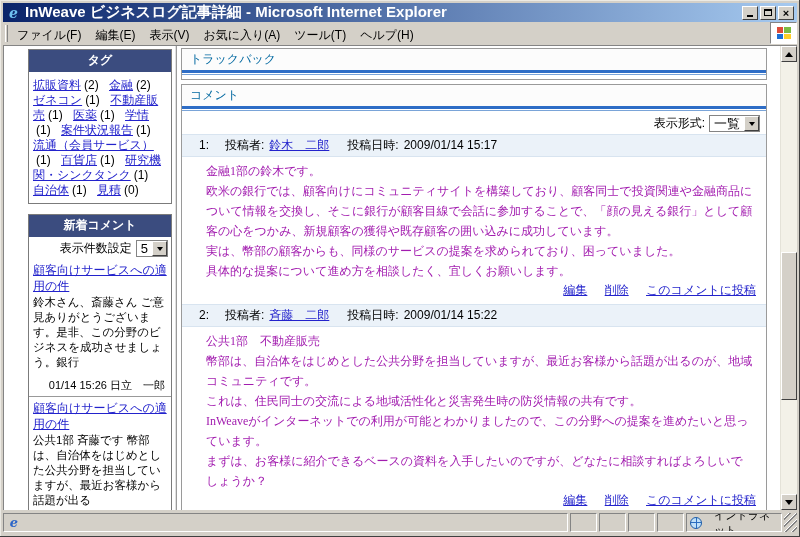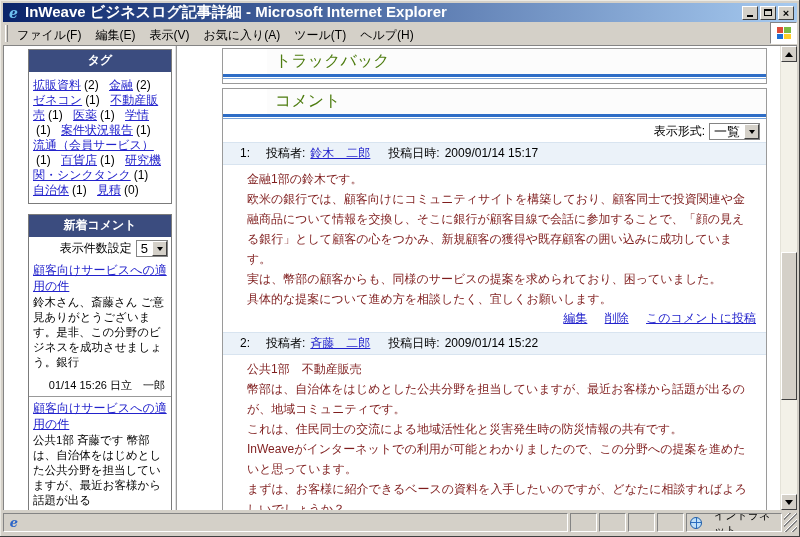--- a/index.html
+++ b/index.html
@@ -31,21 +31,21 @@
               border:1px solid; border-color:#848484 #fff #fff #848484;
               display:flex; align-items:center; justify-content:center; }
   .winflag { width:14px; height:12px; display:grid; grid-template-columns:1fr 1fr;
              grid-template-rows:1fr 1fr; gap:1px; }
   .winflag i { display:block; }
   .wf-r { background:#DD4B39; } .wf-g { background:#7CBB42; }
   .wf-b { background:#1D6FD4; } .wf-y { background:#FFCE29; }
 
   
   .client { position:relative; height:465px; background:#fff; display:flex;
-            border-top:1px solid #848484; border-left:1px solid #848484; overflow:hidden;gap:41px; }
+            border-top:1px solid #848484; border-left:1px solid #848484; overflow:hidden; }
 
   
   .sidebar { width:173px; height:100%; overflow:hidden; background:#fff;
              border-right:1px solid #9a9a9a; box-shadow:-1px 0 0 #e0e0e0 inset; flex:none; }
   .side-box { margin:3px 4px 10px 24px; border:1px solid #7b7b7b; background:#fff; }
   .side-box-header { background:#3B4C7F; color:#fff; font-weight:bold; text-align:center;
                      font-size:12px; padding:2px 0 3px; }
   a { color:#2323CC; text-decoration:underline; cursor:pointer; }
   .tags-body { padding:6px 4px 5px; line-height:15px; }
   .tag-entry { margin-right:7px; }
@@ -62,35 +62,35 @@
                 margin-top:4px; }
 
   .nc-item { padding:3px 4px 0; border-bottom:1px solid #999; }
   .nc-title { display:inline-block; line-height:16px; margin-bottom:1px; }
   .nc-preview { line-height:15px; font-size:11.5px; }
   .nc-date { text-align:right; font-size:11px; padding:2px 2px 3px;margin-top:6px; }
 
   
   .main { flex:1; padding:2px 30px 0 4px; overflow:hidden; }
   .panel { border:1px solid #9a9a9a; background:#fff; }
-  .panel-header { font-size:16px; color:#4d7c0f; padding:2px 8px 2px; background:#FCFCFC;margin-left:44px; }
+  .panel-header { font-size:12px; color:#0369a1; padding:2px 8px 2px; background:#FCFCFC; }
   .panel-rule { height:6px;
     background:linear-gradient(to bottom,#2E6DC6 0,#2E6DC6 3px,#fff 3px,#fff 4px,#7AA4D8 4px,#7AA4D8 5px,#fff 5px); }
   .trackback-body { height:3px; }
   .panel-trackback { margin-bottom:4px; }
   .panel-comments { height:432px; overflow:hidden; border-bottom:none; }
 
   .format-row { text-align:right; padding:3px 6px 2px; }
   .comment-header { background:#EBF2F9; border-top:1px solid #D8E4F0; border-bottom:1px solid #D8E4F0;
                     padding:2px 17px; }
   .c-idx { display:inline-block; width:26px; }
   .c-label { margin-right:5px; }
   .c-name { margin-right:18px; }
   .c-date {}
-  .comment-body { padding:4px 12px 0 24px; line-height:20px; color:#7f1d1d; }
+  .comment-body { padding:4px 12px 0 24px; line-height:20px; color:#a21caf;font-family:Liberation Serif, serif; }
   .comment-body p { min-height:20px; }
   .comment-actions { text-align:right; padding:1px 10px 5px 0; }
   .comment-actions a { margin-left:14px; }
 
   
   .scrollbar { position:absolute; top:0; right:0; bottom:0; width:17px; background:#F3F1E8;
                border-left:1px solid #e4e2d8; }
   .sb-btn { position:absolute; left:0; right:0; height:16px; background:#D4D0C8;
             border:1px solid; border-color:#fff #404040 #404040 #fff;
             display:flex; align-items:center; justify-content:center; }

